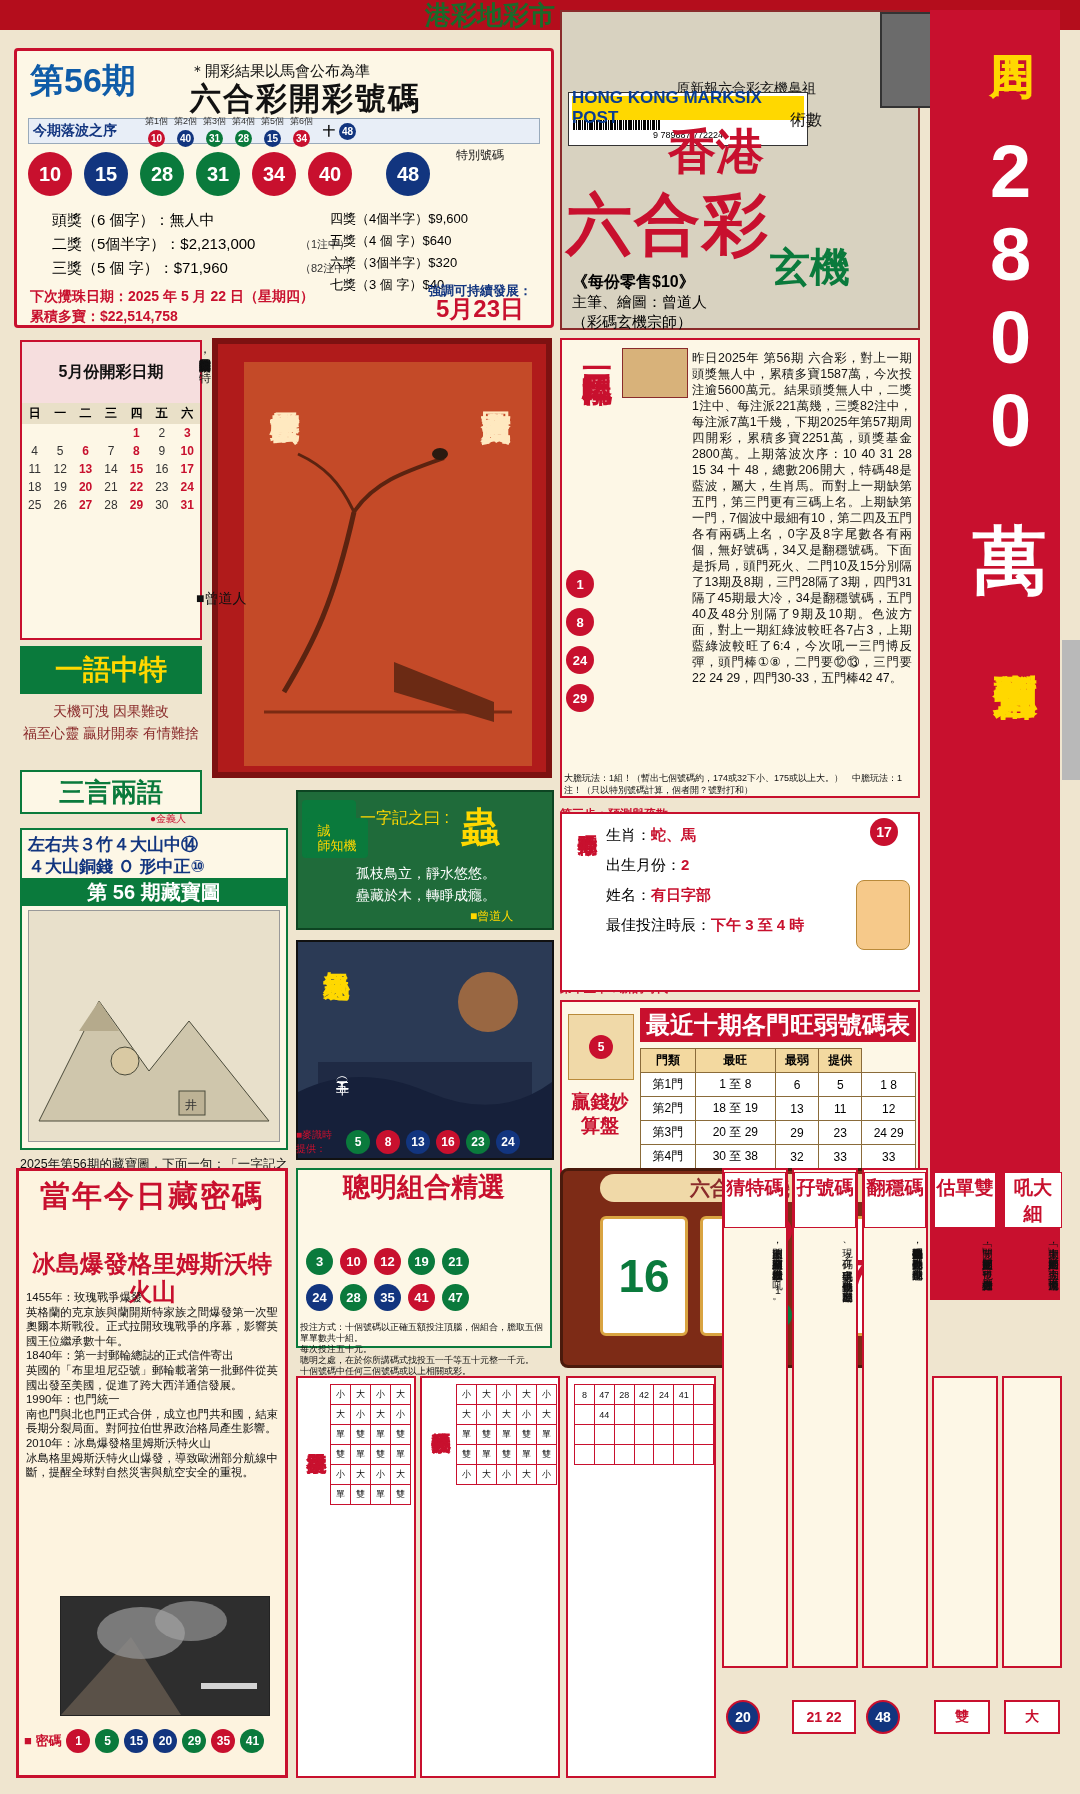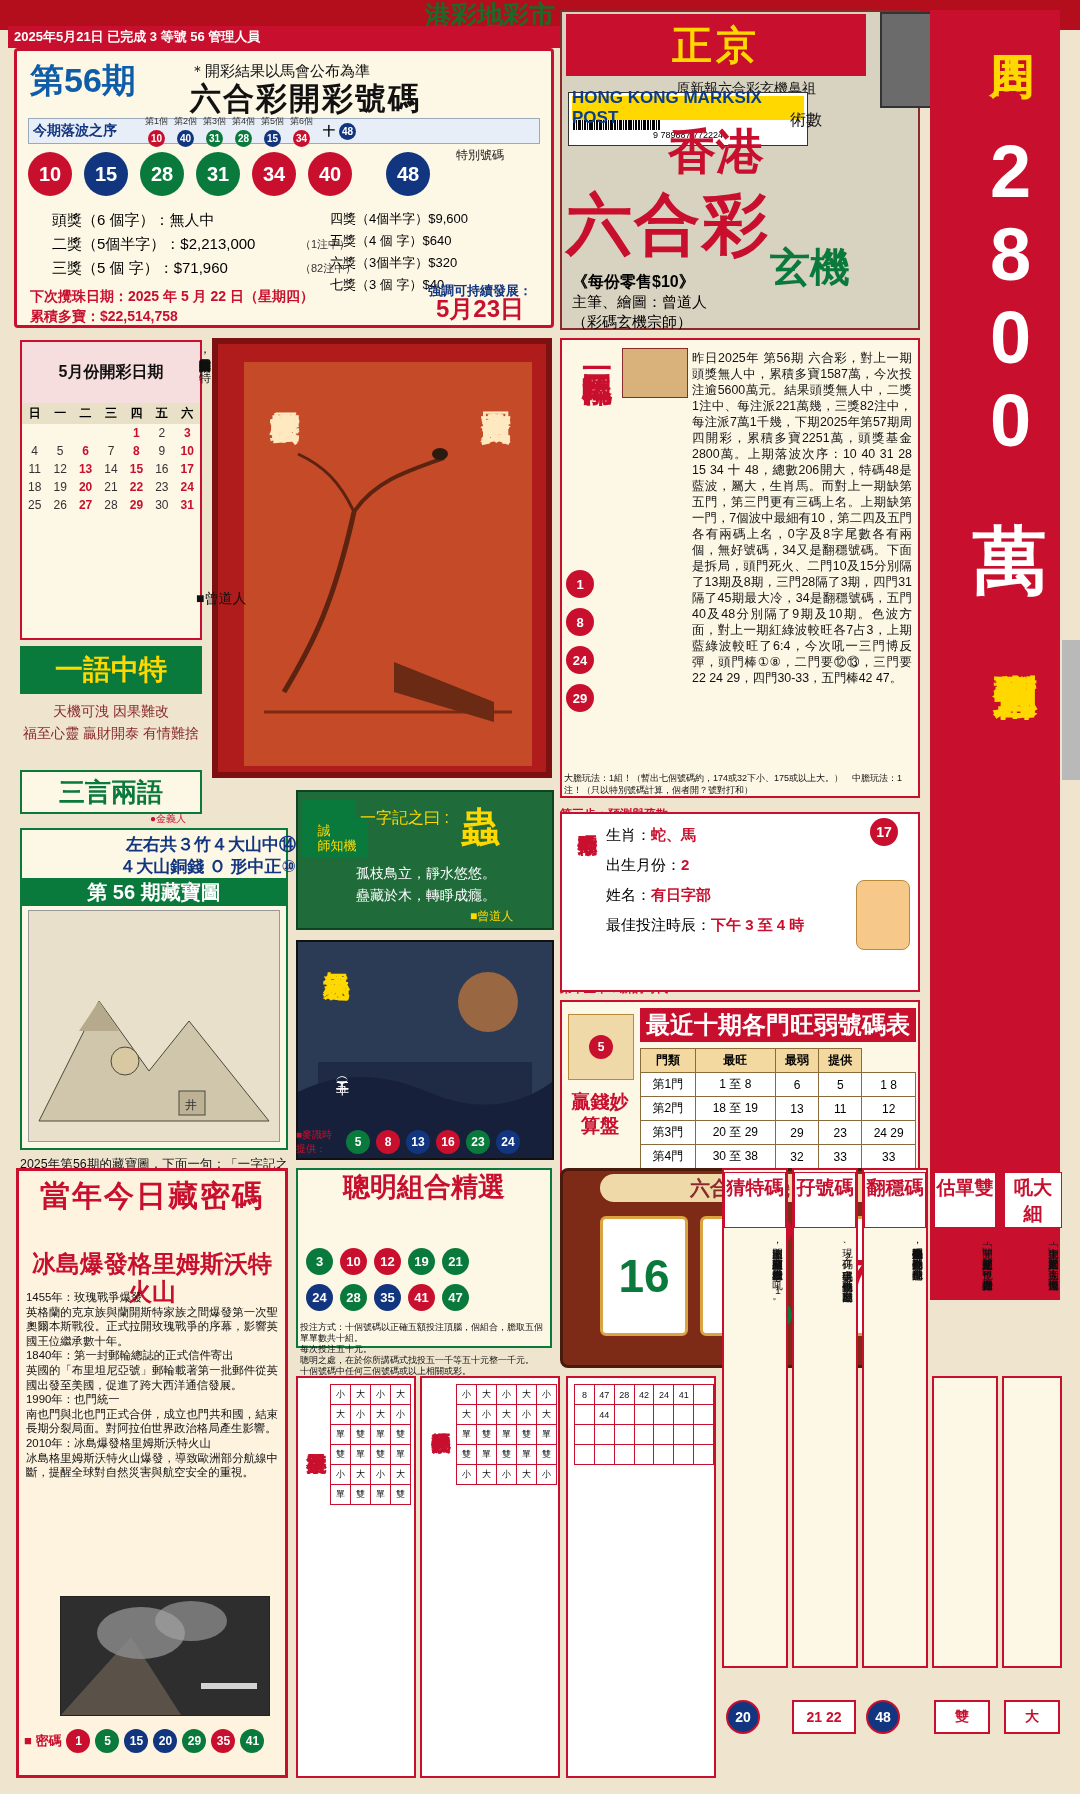--- a/index.html
+++ b/index.html
@@ -90,21 +90,21 @@
   #houBox{left:560px;top:338px;width:360px;height:460px;background:#fdf7e6;border:2px solid #c8102e;}
   #houTitle{left:568px;top:352px;width:46px;font-size:30px;font-weight:bold;color:#c8102e;line-height:34px;}
   #houText{left:620px;top:350px;width:292px;font-size:12.4px;line-height:16px;color:#111;text-align:justify;}
   #houStamp{left:622px;top:348px;width:66px;height:50px;background:#d8b27a;border:1px solid #8a2b2b;}
   #houBalls{left:566px;top:570px;width:44px;}
   #houBalls .ball{width:28px;height:28px;font-size:13px;margin-bottom:10px;background:#c8102e;}
   #houRules{left:560px;top:770px;width:360px;font-size:9px;color:#111;line-height:12px;padding:2px 4px;}
 
   
   #zbBox{left:20px;top:828px;width:268px;height:322px;background:#fdf7e6;border:2px solid #0a7a3c;}
-  #zbHead1{left:22px;top:830px;width:280px;font-size:17px;font-weight:bold;color:#12357f;line-height:22px;padding:4px 6px;text-align:right;}
+  #zbHead1{left:22px;top:830px;width:280px;font-size:17px;font-weight:bold;color:#12357f;line-height:22px;padding:4px 6px;}
   #zbHead2{left:22px;top:878px;width:264px;height:28px;background:#0a7a3c;color:#fff;font-size:20px;font-weight:bold;}
   #zbPic{left:28px;top:910px;width:252px;height:232px;background:#efe7d2;border:1px solid #999;}
 
   #zbText{left:20px;top:1156px;width:268px;font-size:12.4px;line-height:16px;text-align:justify;color:#111;}
 
   
   #chestBox{left:296px;top:790px;width:258px;height:140px;background:#1f6b3a;border:2px solid #0d4422;}
   #chestChar{left:460px;top:800px;font-size:40px;font-weight:bold;color:#ffd800;}
   #chestLabel{left:360px;top:808px;font-size:16px;color:#ffd800;}
   #chestPoem{left:306px;top:862px;width:240px;font-size:14px;line-height:22px;color:#fff;text-align:center;}
@@ -182,21 +182,20 @@
   
   #edgeTab{left:1062px;top:640px;width:18px;height:140px;background:#b9b9b9;}
 </style>
 </head>
 <body>
 
 <div class="page">
 
   <div class="abs" id="topstrip"></div>
   <div class="abs" id="masthead-cn">港彩地彩市</div>
-  <div class="abs" id="datebar">2025年5月21日 已完成  3 等號 56 管理人員</div>
 
   <div class="abs" id="resultPanel"></div>
   <div class="abs" id="period">第56期</div>
   <div class="abs" id="resultTitle">＊開彩結果以馬會公布為準</div>
   <div class="abs" id="bigTitle">六合彩開彩號碼</div>
 
   <div class="abs" id="orderRow">
     <div class="lbl">今期落波之序</div>
     <div class="miniwrap">
       <span>第1個</span>
@@ -260,21 +259,20 @@
   <div class="abs" id="nextDraw">
     <div>下次攪珠日期：2025 年 5 月 22 日（星期四）</div>
     <div>累積多寶：$22,514,758</div>
   </div>
   <div class="abs" id="nextPub">
     <div>強調可持續發展：</div>
     <div id="nextPubDate">5月23日</div>
   </div>
 
   <div class="abs" id="rtHead"></div>
-  <div class="abs ctr" id="brandRed">正京</div>
   <div class="abs" id="brandSub">原新報六合彩玄機鼻祖</div>
   <div class="abs" id="barcodeBox">
     <div class="bars">
       <i style="width:2px"></i>
         <i style="width:1px"></i>
         <i style="width:3px"></i>
         <i style="width:1px"></i>
         <i style="width:2px"></i>
       <i style="width:1px"></i>
         <i style="width:4px"></i>

